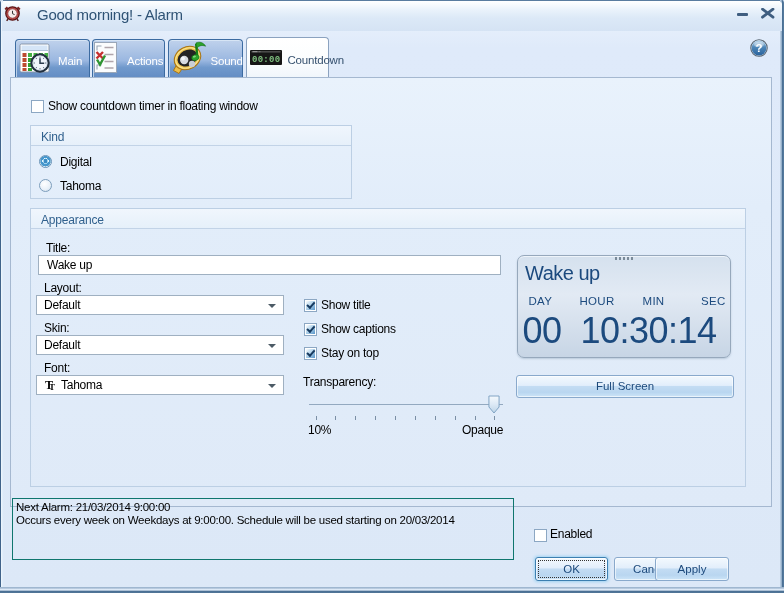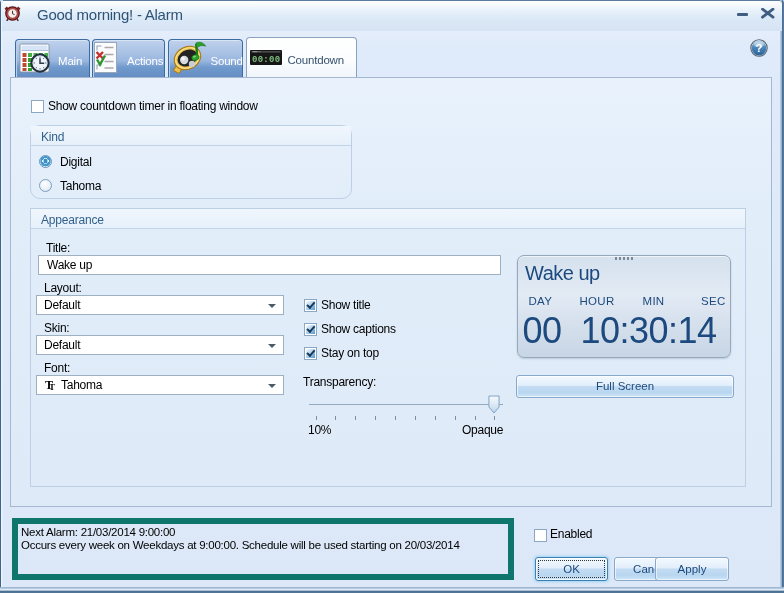--- a/index.html
+++ b/index.html
@@ -31,21 +31,21 @@
 
 .tab { position:absolute; top:39px; height:50px; border:1px solid #3c6ba1; border-bottom:none;
   border-radius:4px 4px 0 0;
   background:linear-gradient(180deg,#c0d2ec 0%,#9ab7e0 42%,#7099cc 56%,#567fba 100%);
   box-shadow:inset 0 1px 0 #d7e5f5, inset 1px 0 0 #b9cfe9;
   color:#fff; }
 .tab .lbl { position:absolute; font-size:11.5px; letter-spacing:-0.2px; }
 #tabMain { left:15px; width:75px; }
 #tabActions { left:92px; width:73px; }
 #tabSound { left:167.5px; width:75.5px; }
-#tabCountdown { top:37px; left:245.5px; width:111px; height:41.5px;
+#tabCountdown { top:37px; left:245.5px; width:83px; height:41.5px;
   background:linear-gradient(180deg,#ffffff 0%,#fbfdfe 55%,#eff5fb 100%);
   border:1px solid #8ba2bf; border-bottom:none; border-radius:4px 4px 0 0;
   box-shadow:none; color:#3a5878; position:absolute; }
 #tabCountdown .lbl { position:absolute; left:41px; top:16px; font-size:11.5px; color:#35506e; letter-spacing:-0.2px; }
 
 
 #help { position:absolute; left:750px; top:39px; width:18px; height:18px; }
 
 
 #panel { position:absolute; left:10px; top:77px; width:762px; height:430px;
@@ -64,21 +64,21 @@
   #3d8cc4 0px 1.9px, #9fd3ef 1.9px 2.7px, #e8f5fc 2.7px 3.1px, #4697cd 3.1px 4.9px,
   #8abcda 4.9px 5.5px, #eef7fd 5.5px 100%); }
 .lab { position:absolute; font-size:12px; color:#000; letter-spacing:-0.25px; white-space:nowrap; }
 
 
 .group { position:absolute; border:1px solid #bccfe4; background:#e3eefb00; }
 .group .cap { position:absolute; left:0; top:0; right:0; height:20px;
   background:linear-gradient(180deg,#f0f6fd 0%,#e6f0fa 100%);
   border-bottom:1px solid #c2d3e7; }
 .group .cap span { position:absolute; left:10px; top:4px; font-size:12px; color:#31618e; letter-spacing:-0.2px; }
-#gKind { left:20px; top:47px; width:322px; height:73px;border-radius:10px; }
+#gKind { left:20px; top:47px; width:322px; height:73px; }
 #gApp { left:20px; top:130px; width:716px; height:279px; }
 
 
 .input, .combo { position:absolute; background:#fff; border:1px solid #9fb0c1; }
 .combo .arr { position:absolute; right:7px; top:8px; width:0; height:0;
   border-left:4px solid transparent; border-right:4px solid transparent; border-top:4px solid #4c5b66; }
 .ilab { position:absolute; font-size:12px; color:#000; letter-spacing:-0.25px; }
 
 
 #preview { position:absolute; left:507px; top:177px; width:214px; height:103px;
@@ -98,22 +98,22 @@
   background:linear-gradient(180deg,#f3f9fe 0%,#e2eefb 45%,#c3dcf3 50%,#b9d6f0 78%,#cde5f8 100%);
   box-shadow:inset 0 0 0 1px #ffffff99;
   color:#1d4a7c; font-size:11.5px; text-align:center; font-family:"Liberation Sans",sans-serif; }
 
 
 #sliderline { position:absolute; left:290px; top:236px; width:188px; height:1px; background:#93a9c0; }
 #thumb { position:absolute; left:456px; top:227px; width:12px; height:19px; }
 .tick { position:absolute; top:247px; width:1px; height:4px; background:#7b8fa5; }
 
 
-#info { position:absolute; left:12px; top:518px; width:502px; height:62px;
-  border:6px solid #0f766e; }
+#info { position:absolute; left:12px; top:498px; width:502px; height:62px;
+  border:1px solid #0f766e; }
 #info div { position:absolute; left:3px; font-size:11.5px; color:#000; letter-spacing:-0.25px; white-space:nowrap; }
 
 #ok { left:535px; top:557px; width:73px; height:24px;
   border:1px solid #3c7fb1; box-shadow:0 0 3px 1px #9fd2f2, inset 0 0 0 1px #ffffffaa; }
 #ok .focus { position:absolute; left:2px; top:2px; right:2px; bottom:2px; border:1px dotted #333; border-radius:1px; }
 #cancel { left:614px; top:557px; width:74px; height:24px; }
 #apply { left:655px; top:557px; width:74px; height:24px; }
 .btn .t { position:absolute; width:100%; left:0; top:5px; }
 </style>
 </head>

